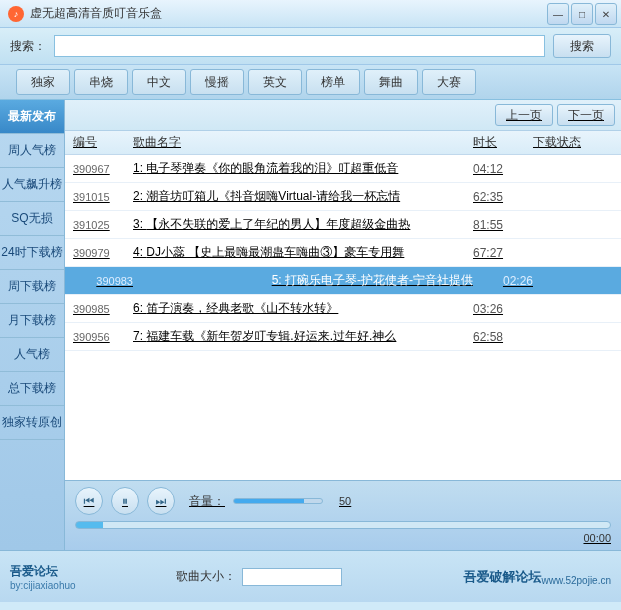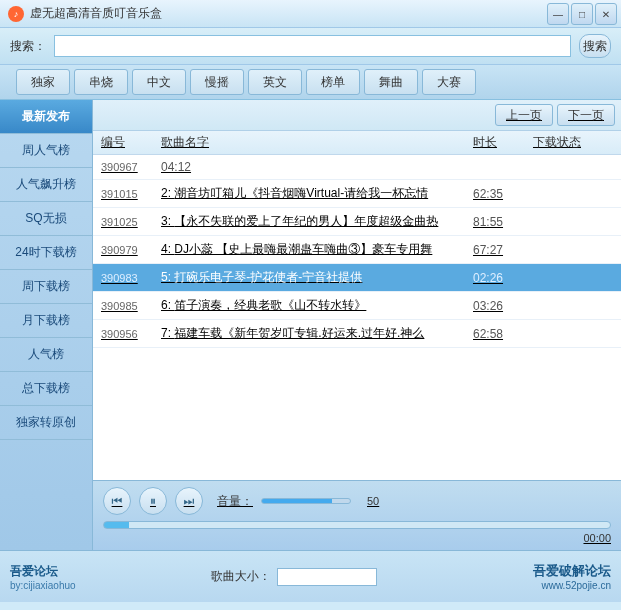--- a/index.html
+++ b/index.html
@@ -75,24 +75,24 @@
       flex: 1;
       height: 22px;
       border: 1px solid #88c0e0;
       background: white;
       padding: 0 4px;
       font-size: 12px;
       outline: none;
     }
     .search-btn {
       height: 24px;
-      padding: 0 3px;
+      padding: 0 16px;
       background: linear-gradient(to bottom, #e8f4fc, #c8dff0);
       border: 1px solid #88b8d8;
-      border-radius: 10px;
+      border-radius: 3px;
       cursor: pointer;
       font-size: 12px;
       color: #333;
     }
     .nav-tabs {
       display: flex;
       background: linear-gradient(to bottom, #c8e4f5, #b0d4ec);
       border-bottom: 1px solid #88c0e0;
       padding: 4px 16px;
       gap: 4px;
@@ -108,21 +108,21 @@
       color: #333;
       display: flex;
       align-items: center;
       white-space: nowrap;
     }
     .main-area {
       display: flex;
       height: 450px;
     }
     .sidebar {
-      width: 93px;
+      width: 65px;
       background: linear-gradient(to bottom, #b8d8f0, #a0c8e8);
       border-right: 1px solid #88b8d8;
       display: flex;
       flex-direction: column;
     }
     .sidebar-item {
       height: 34px;
       display: flex;
       align-items: center;
       justify-content: center;
@@ -178,21 +178,21 @@
     }
     .song-row {
       display: grid;
       grid-template-columns: 60px 1fr 60px 80px;
       padding: 5px 8px;
       border-bottom: 1px solid #e8f0f8;
       font-size: 12px;
       cursor: pointer;
       align-items: center;
     }
-    .song-row.active { background: #5aaae0; color: white; }
+    .song-row.active { background: #5aaae0; color: white; text-align: right; }
     .song-row .num { color: #666; font-size: 11px; }
     .song-row.active .num { color: #ddeeff; }
     .song-row .name { overflow: hidden; text-overflow: ellipsis; white-space: nowrap; }
     .song-row .duration { color: #555; }
     .song-row.active .duration { color: #ddeeff; }
     .player-bar {
       background: linear-gradient(to bottom, #c0ddf0, #a8ccec);
       border-top: 1px solid #88b8d8;
       padding: 6px 10px;
     }
@@ -280,21 +280,21 @@
       color: #333;
     }
     .song-size-input {
       width: 100px;
       height: 18px;
       background: white;
       border: 1px solid #88b8d8;
     }
     .bottom-right {
       display: flex;
-      flex-direction: column;
+      flex-direction: row;
       align-items: flex-end;
       margin-left: 21px;
     }
     .watermark {
       font-size: 13px;
       color: #1a5a8a;
       font-weight: bold;
     }
     .watermark-sub {
       font-size: 10px;
@@ -357,20 +357,21 @@
       <span>编号</span>
       <span>歌曲名字</span>
       <span>时长</span>
       <span>下载状态</span>
     </div>
 
     <div class="song-list">
 
       <div class="song-row">
         <span class="num">390967</span>
+        <span class="name">1: <span>电子琴弹奏《你的眼角流着我的泪》叮超重低音</span></span>
         <span class="duration">04:12</span>
         <span></span>
       </div>
 
       <div class="song-row">
         <span class="num">391015</span>
         <span class="name">2: <span>潮音坊叮箱儿《抖音烟嗨Virtual-请给我一杯忘情</span></span>
         <span class="duration">62:35</span>
         <span></span>
       </div>

